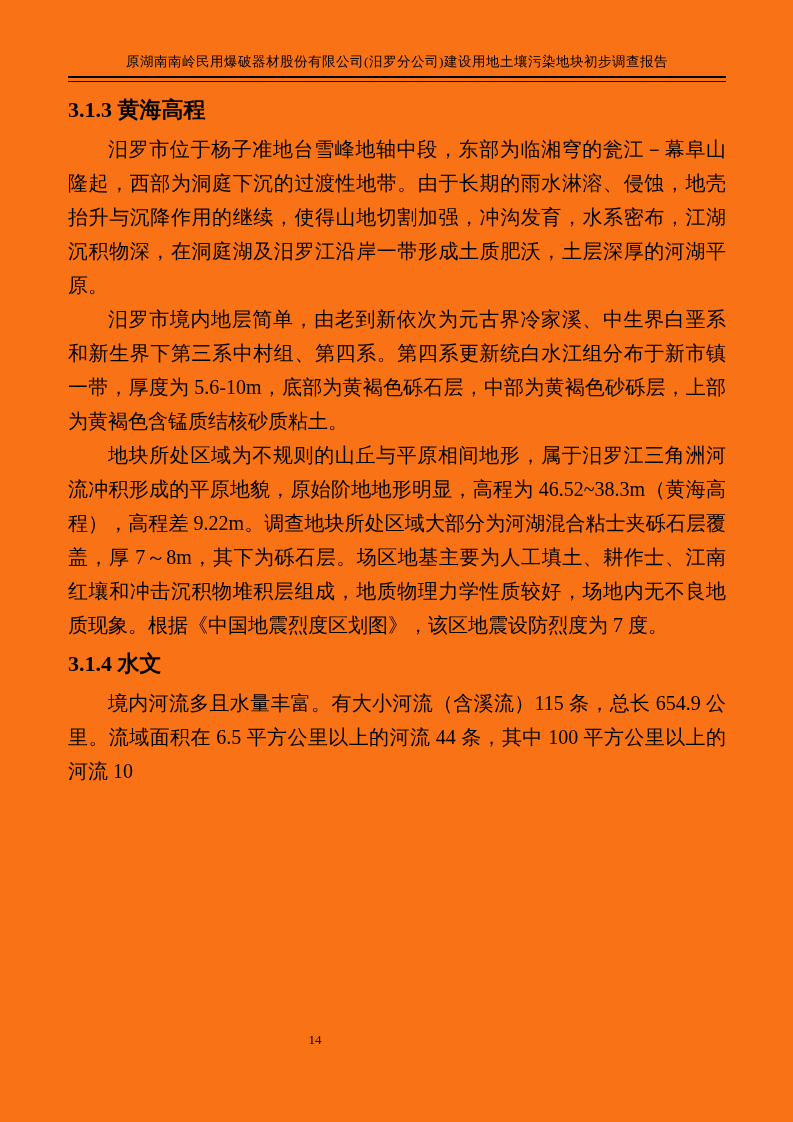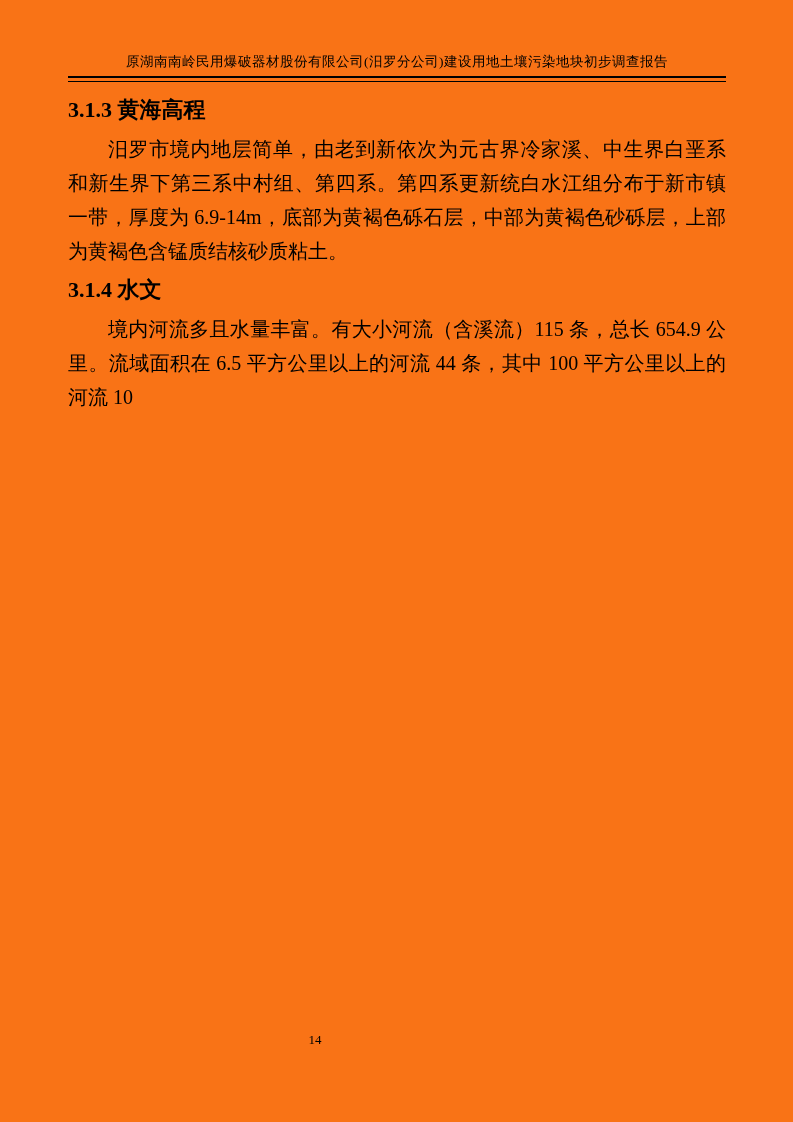--- a/index.html
+++ b/index.html
@@ -77,25 +77,27 @@
   <div class="header">
     <div class="header-title">原湖南南岭民用爆破器材股份有限公司(汨罗分公司)建设用地土壤污染地块初步调查报告</div>
     <div class="header-rule"></div>
   </div>
 
   <div class="content">
 
     <div class="sec-heading">3.1.3 黄海高程</div>
 
 
+    <p class="para">汨罗市位于杨子准地台雪峰地轴中段，东部为临湘穹的瓮江－幕阜山隆起，西部为洞庭下沉的过渡性地带。由于长期的雨水淋溶、侵蚀，地壳抬升与沉降作用的继续，使得山地切割加强，冲沟发育，水系密布，江湖沉积物深，在洞庭湖及汨罗江沿岸一带形成土质肥沃，土层深厚的河湖平原。</p>
 
-    <p class="para">汨罗市境内地层简单，由老到新依次为元古界冷家溪、中生界白垩系和新生界下第三系中村组、第四系。第四系更新统白水江组分布于新市镇一带，厚度为 6.9-14m，底部为黄褐色砾石层，中部为黄褐色砂砾层，上部为黄褐色含锰质结核砂质粘土。</p>
+    <p class="para">汨罗市境内地层简单，由老到新依次为元古界冷家溪、中生界白垩系和新生界下第三系中村组、第四系。第四系更新统白水江组分布于新市镇一带，厚度为 5.6-10m，底部为黄褐色砾石层，中部为黄褐色砂砾层，上部为黄褐色含锰质结核砂质粘土。</p>
 
 
 
+    <p class="para">地块所处区域为不规则的山丘与平原相间地形，属于汨罗江三角洲河流冲积形成的平原地貌，原始阶地地形明显，高程为 46.52~38.3m（黄海高程），高程差 9.22m。调查地块所处区域大部分为河湖混合粘士夹砾石层覆盖，厚 7～8m，其下为砾石层。场区地基主要为人工填土、耕作士、江南红壤和冲击沉积物堆积层组成，地质物理力学性质较好，场地内无不良地质现象。根据《中国地震烈度区划图》，该区地震设防烈度为 7 度。</p>
 
     <div class="sec-heading">3.1.4 水文</div>
 
     <p class="para">境内河流多且水量丰富。有大小河流（含溪流）115 条，总长 654.9 公里。流域面积在 6.5 平方公里以上的河流 44 条，其中 100 平方公里以上的河流 10</p>
 
   </div>
 
   <div class="footer">
     <span class="page-number">14</span>
   </div>

